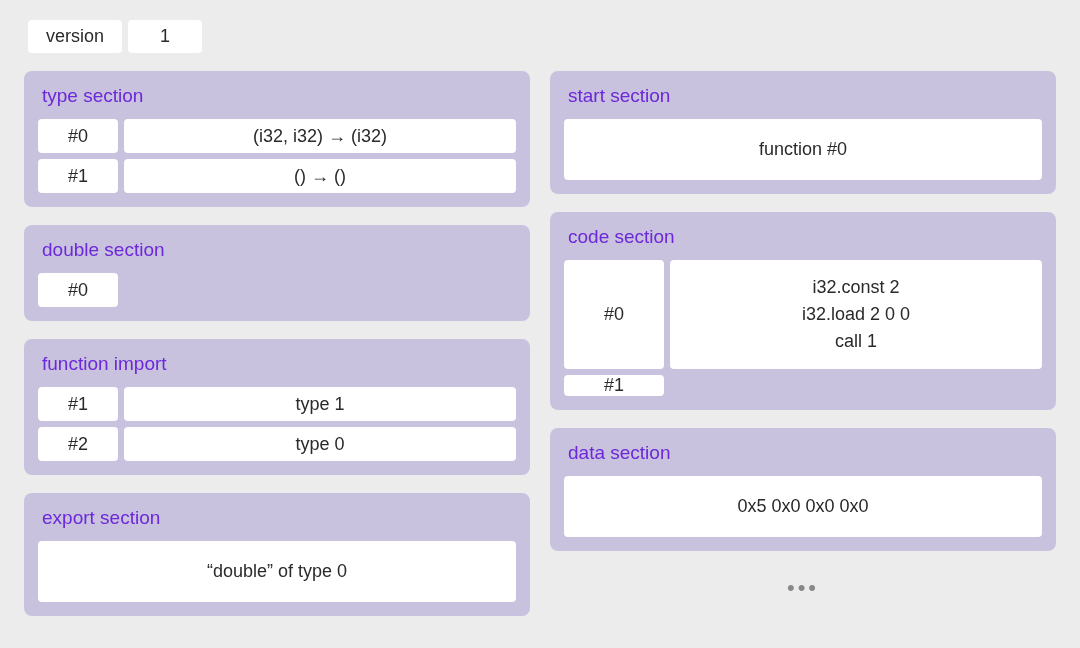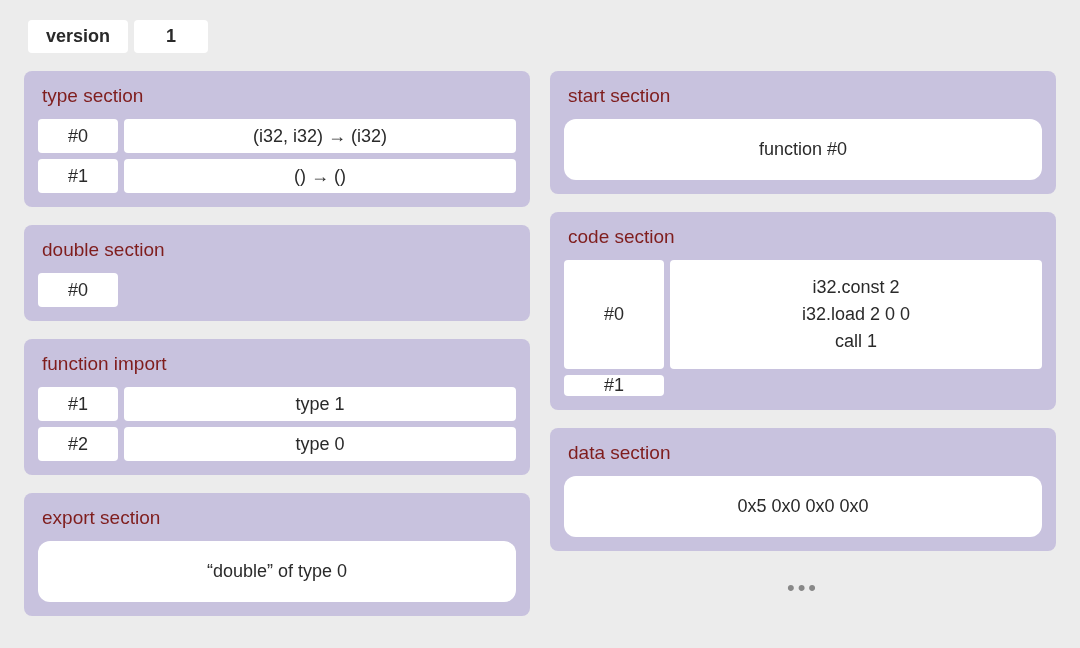--- a/index.html
+++ b/index.html
@@ -14,21 +14,20 @@
       color: #2a2a2a;
       width: 1080px;
       height: 648px;
       padding: 20px 24px;
     }
     .top-row {
       display: flex;
       gap: 6px;
       margin-bottom: 18px;
       margin-left: 4px;
-      font-weight: bold;
     }
     .top-box {
       background: #fff;
       border-radius: 4px;
       padding: 6px 18px;
     }
     .version-label {
       min-width: 90px;
     }
     .version-value {
@@ -44,21 +43,21 @@
       display: flex;
       flex-direction: column;
       gap: 18px;
     }
     .section {
       background: #c8c2de;
       border-radius: 8px;
       padding: 14px 14px 14px 14px;
     }
     .section-title {
-      color: #7f1d1d;
+      color: #6d28d9;
       font-weight: 500;
       margin-bottom: 12px;
       font-size: 19px;
       padding-left: 4px;
     }
     .rows {
       display: flex;
       flex-direction: column;
       gap: 6px;
     }
@@ -77,21 +76,21 @@
     }
     .idx {
       width: 80px;
       flex: 0 0 80px;
     }
     .content {
       flex: 1;
     }
     .single-row {
       background: #fff;
-      border-radius: 12px;
+      border-radius: 4px;
       padding: 20px 10px;
       text-align: center;
       min-height: 34px;
       display: flex;
       align-items: center;
       justify-content: center;
     }
     .arrow {
       font-family: "Arial Unicode MS", Arial, sans-serif;
     }

